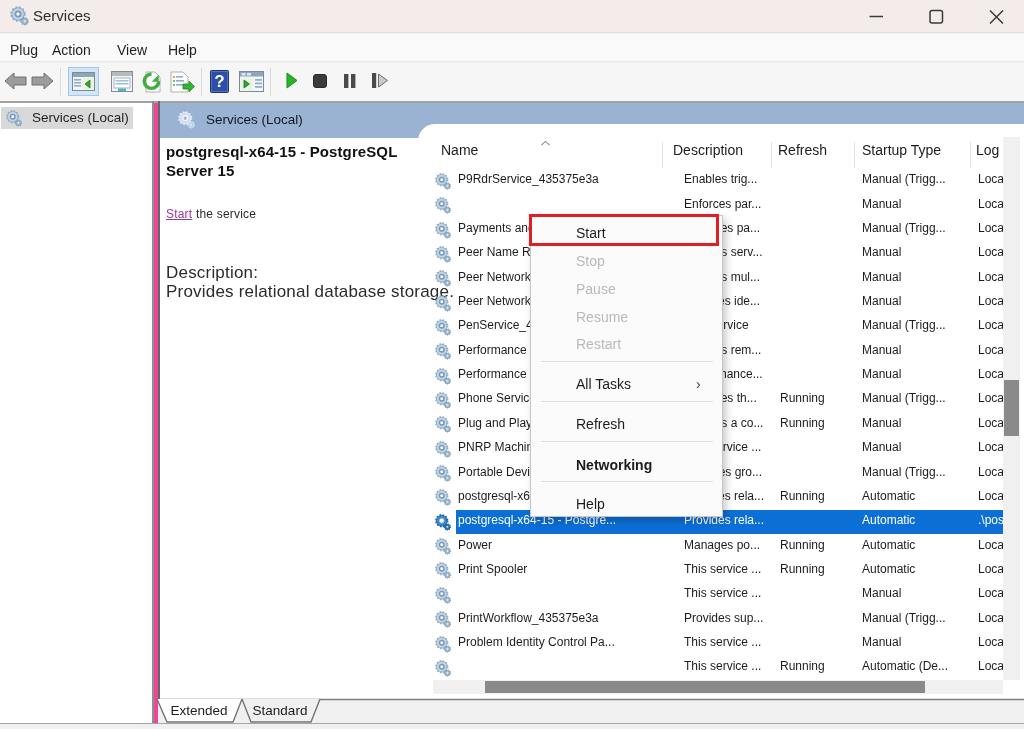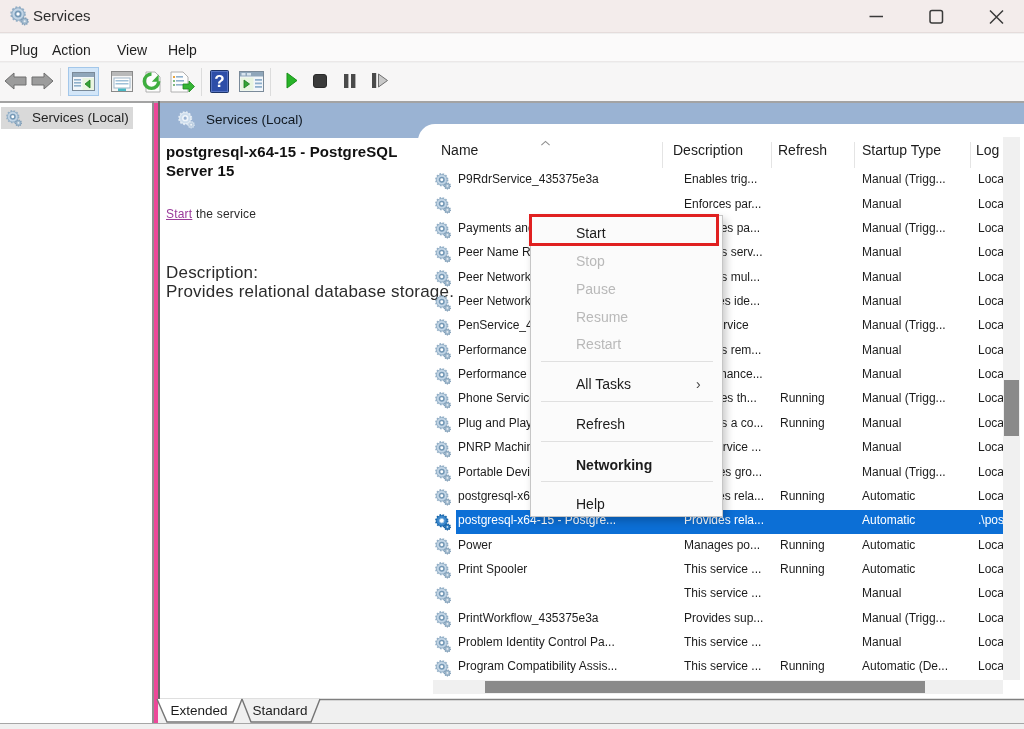--- a/index.html
+++ b/index.html
@@ -424,21 +424,20 @@
         <div class="c cn">Problem Identity Control Pa...</div>
         <div class="c cd">This service ...</div>
         <div class="c cs"></div>
         <div class="c ct">Manual</div>
         <div class="c cl">Local Syste</div>
       </div>
 <div class="row" style="top:552.8px">
         <svg class="rgear" viewBox="0 0 20 20">
           <use href="#g"></use>
         </svg>
-        <div class="c cn">Program Compatibility Assis...</div>
         <div class="c cd">This service ...</div>
         <div class="c cs">Running</div>
         <div class="c ct">Automatic (De...</div>
         <div class="c cl">Local Syste</div>
       </div>
  </div>
 
  <div id="vscroll">
       <div id="vthumb"></div>
     </div>

